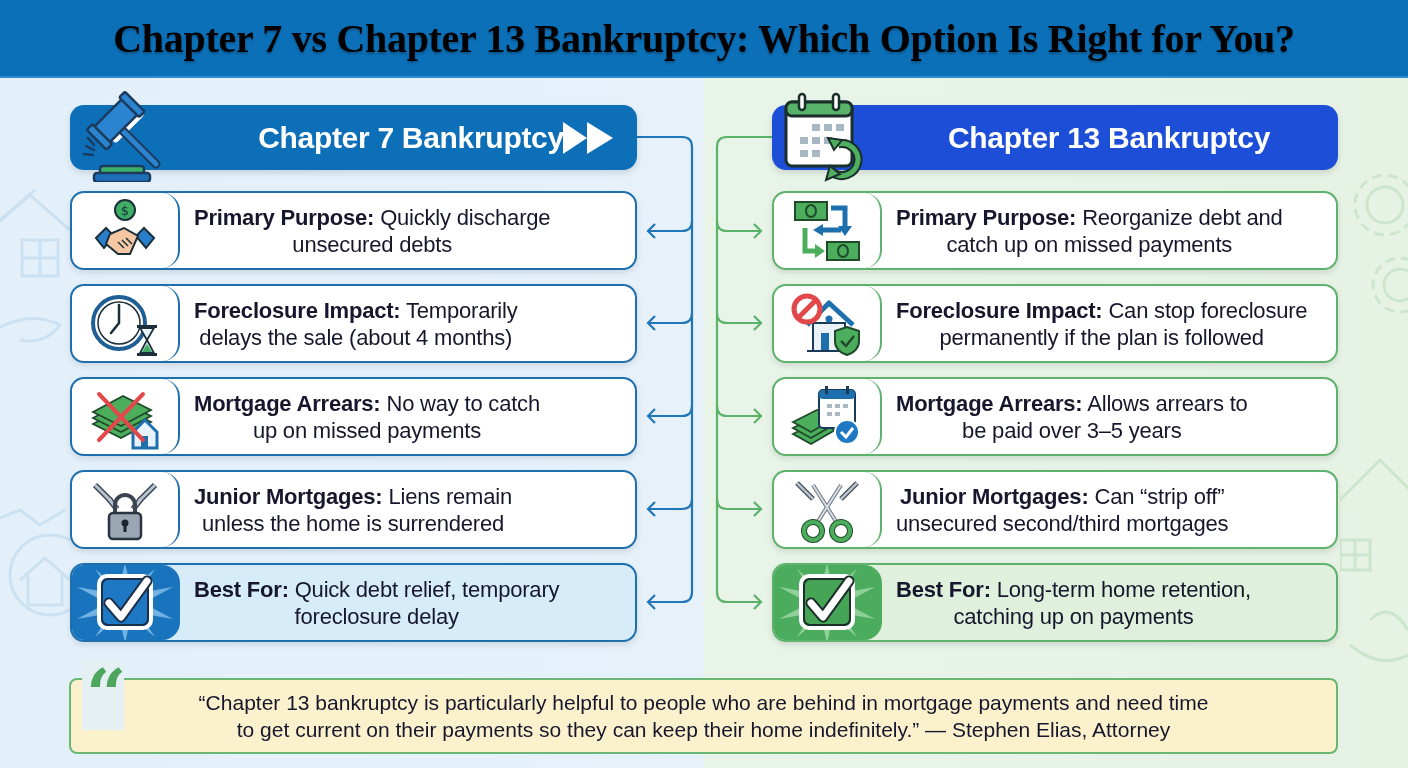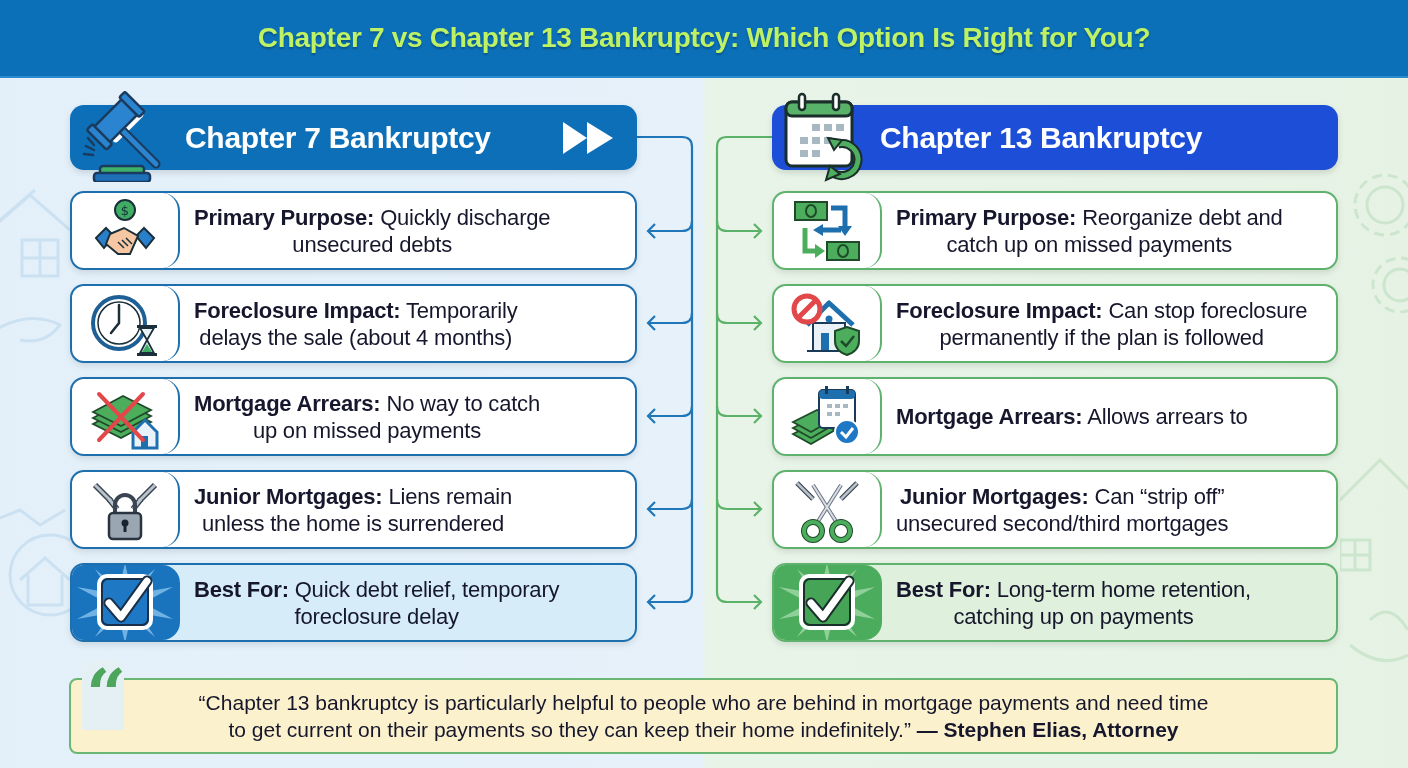--- a/index.html
+++ b/index.html
@@ -10,32 +10,34 @@
     background: linear-gradient(90deg, #e3f0fa 0%, #e6f1fa 49.9%, #e8f4e8 50.1%, #e6f2e4 100%);
     color: #15162a;
   }
   .title-bar {
     position: absolute; left: 0; top: 0; width: 1408px; height: 78px;
     background: #0b70b8;
     border-bottom: 2px solid #2a8bcf;
     display: flex; align-items: center; justify-content: center;
   }
   .title-bar h1 {
-    color: #bef264; font-size: 28px; font-weight: 700; letter-spacing: -0.3px;
+    color: #000000; font-size: 40px; font-weight: 700; letter-spacing: -0.3px;
     text-shadow: 0 2px 2px rgba(0,0,0,0.25);
+    font-family: Liberation Serif, serif;
   }
 
   
   .bg-deco { position: absolute; pointer-events: none; opacity: 0.55; }
 
   
   .col-header {
     position: absolute; top: 105px; height: 65px; border-radius: 14px;
     display: flex; align-items: center;
     box-shadow: 0 3px 6px rgba(0,0,0,0.12);
+    justify-content: center;
   }
   .col-header.blue { left: 70px; width: 567px; background: #0d6fb8; }
   .col-header.green { left: 772px; width: 566px; background: #1d4ed8; }
   .col-header .hdr-label {
     color: #fff; font-size: 30px; font-weight: 700; letter-spacing: -0.3px;
   }
   .col-header.blue .hdr-label { margin-left: 115px; }
   .col-header.green .hdr-label { margin-left: 108px; }
   .hdr-icon { position: absolute; }
   .ff-icon { position: absolute; right: 20px; top: 15px; }
@@ -77,21 +79,21 @@
     display: flex; flex-direction: column; align-items: center; justify-content: center;
     font-size: 21px; line-height: 27px; color: #16172c; text-align: center;
   }
   .quote-mark {
     position: absolute; left: 82px; top: 660px;
     font-family: "DejaVu Serif", serif; font-size: 70px; font-weight: 700;
     color: #4ea65e; line-height: 70px; letter-spacing: -6px;
     background: #e5f0f4; padding: 0 4px;
   }
   .quote-line { display: block; }
-  .quote-author { font-weight: 700; text-align: right; }
+  .quote-author { font-weight: 400; text-align: right; }
 </style>
 </head>
 <body>
 
 <svg class="bg-deco" style="left:0;top:180px" width="70" height="320" viewBox="0 0 70 320" fill="none" stroke="#b9d6ea" stroke-width="3">
   <path d="M-10 50 L30 15 L70 50"></path>
     <path d="M0 40 L35 10"></path>
   <rect x="22" y="60" width="36" height="36"></rect>
     <line x1="40" y1="60" x2="40" y2="96"></line>
     <line x1="22" y1="78" x2="58" y2="78"></line>
@@ -359,20 +361,21 @@
           <rect x="52" y="20" width="5" height="4"></rect>
           <rect x="36" y="28" width="5" height="4"></rect>
           <rect x="44" y="28" width="5" height="4"></rect>
         </g>
       <circle cx="56" cy="48" r="12" fill="#1e78c4" stroke="#fff" stroke-width="2"></circle>
       <path d="M50 48 L55 53 L62 44" fill="none" stroke="#fff" stroke-width="3"></path>
     </svg>
   </div>
   <div class="text">
     <b>Mortgage Arrears:</b> <span>Allows arrears to</span><br>
+    <span>be paid over 3–5 years</span>
   </div>
 </div>
 
 <div class="card green" style="top:470px">
   <div class="icon-box">
     <svg width="72" height="66" viewBox="0 0 72 66">
       <g fill="none" stroke="#3a4452" stroke-width="5">
           <path d="M6 6 L22 22"></path>
           <path d="M66 6 L50 22"></path>
         </g>

